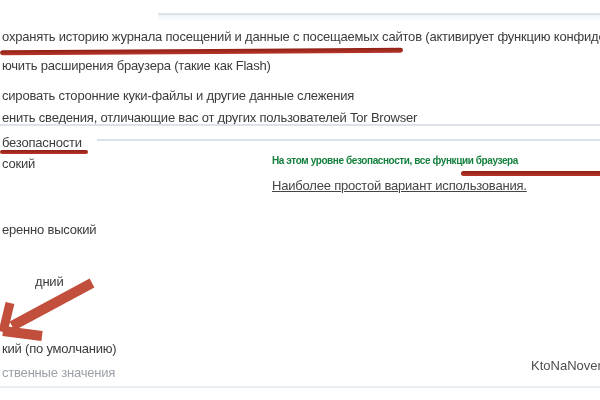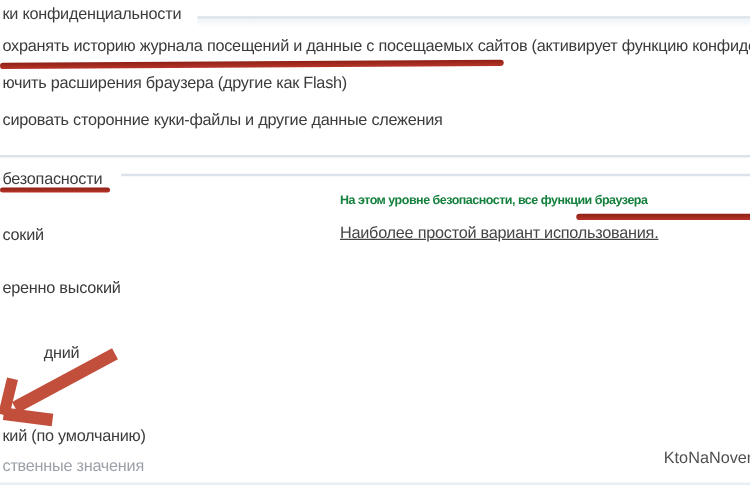--- a/index.html
+++ b/index.html
@@ -21,37 +21,37 @@
   .muted{color:#9ba1a8;}
   .bottom-sep{position:absolute;left:0;right:0;top:386px;height:2px;background:#e9eef3;}
   .watermark{left:531px;top:358px;color:#4f4f4f;font-size:13px;letter-spacing:0;}
   .arrow-svg{position:absolute;left:0;top:270px;width:100px;height:80px;}
 </style>
 </head>
 <body>
 
 <div id="screen">
 
-  <div class="abs section-title" style="left:2px;top:3px;">ки конфиденциальности</div>
   <div class="fieldset-line" style="left:158px;right:0;top:13px;"></div>
   <div class="fieldset-glow" style="left:158px;right:0;top:15px;"></div>
 
   <div class="abs option" style="top:29px;">охранять историю журнала посещений и данные с посещаемых сайтов (активирует функцию конфиденц</div>
   <div class="red-underline" style="left:0;top:49px;width:403px;transform:rotate(-0.35deg);"></div>
 
-  <div class="abs option" style="top:58px;">ючить расширения браузера (другие как Flash)</div>
+  <div class="abs option" style="top:58px;">ючить расширения браузера (такие как Flash)</div>
   <div class="abs option" style="top:88px;">сировать сторонние куки-файлы и другие данные слежения</div>
+  <div class="abs option" style="top:110px;">енить сведения, отличающие вас от других пользователей Tor Browser</div>
 
   <div class="fieldset-line" style="left:0;right:0;top:124px;"></div>
 
   <div class="abs section-title" style="left:2px;top:135px;">безопасности</div>
   <div class="fieldset-line" style="left:97px;right:0;top:139px;"></div>
   <div class="red-underline" style="left:0;top:150px;width:88px;height:4px;"></div>
 
-  <div class="abs level" style="top:156px;margin-top:24px;">сокий</div>
+  <div class="abs level" style="top:156px;">сокий</div>
   <div class="abs level" style="top:222px;">еренно высокий</div>
   <div class="abs level" style="top:274px;margin-left:33px;">дний</div>
   <div class="abs level" style="top:341px;">кий (по умолчанию)</div>
 
   <div class="abs muted" style="left:2px;top:365px;">ственные значения</div>
 
   <div class="abs desc-bold" style="top:155px;">На этом уровне безопасности, все функции браузера</div>
   <div class="red-underline" style="left:461px;top:171px;width:150px;"></div>
   <div class="abs desc-normal" style="top:178px;">Наиболее простой вариант использования.</div>
 

